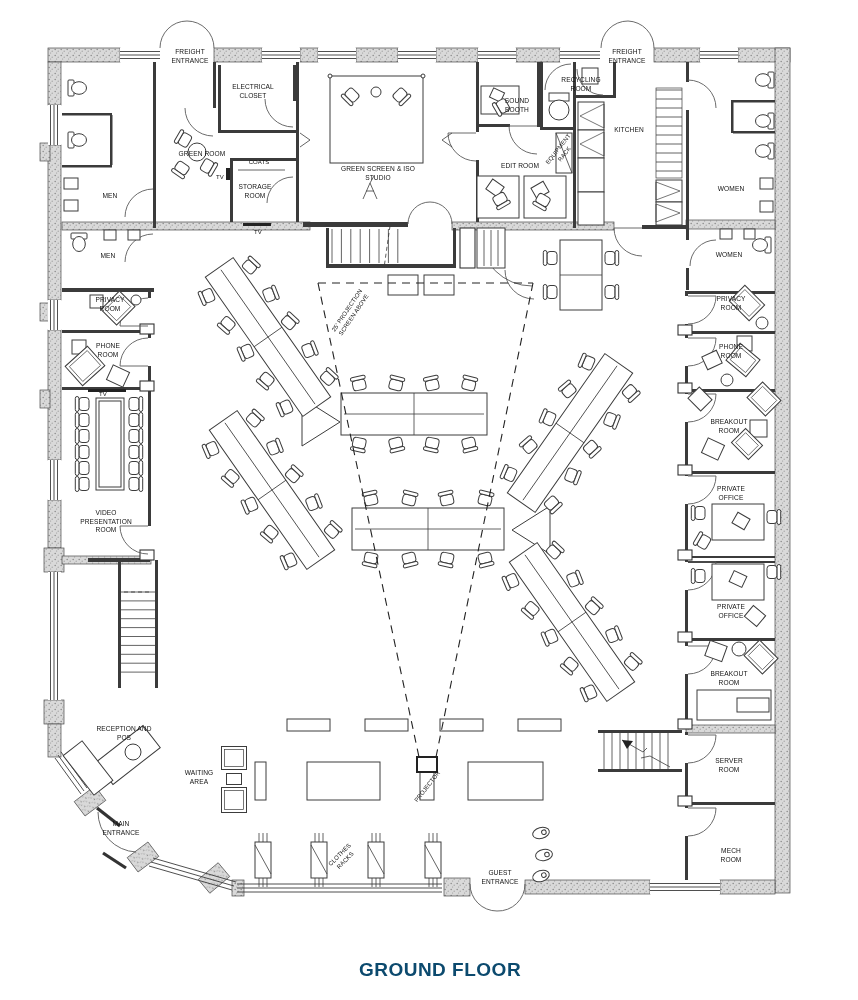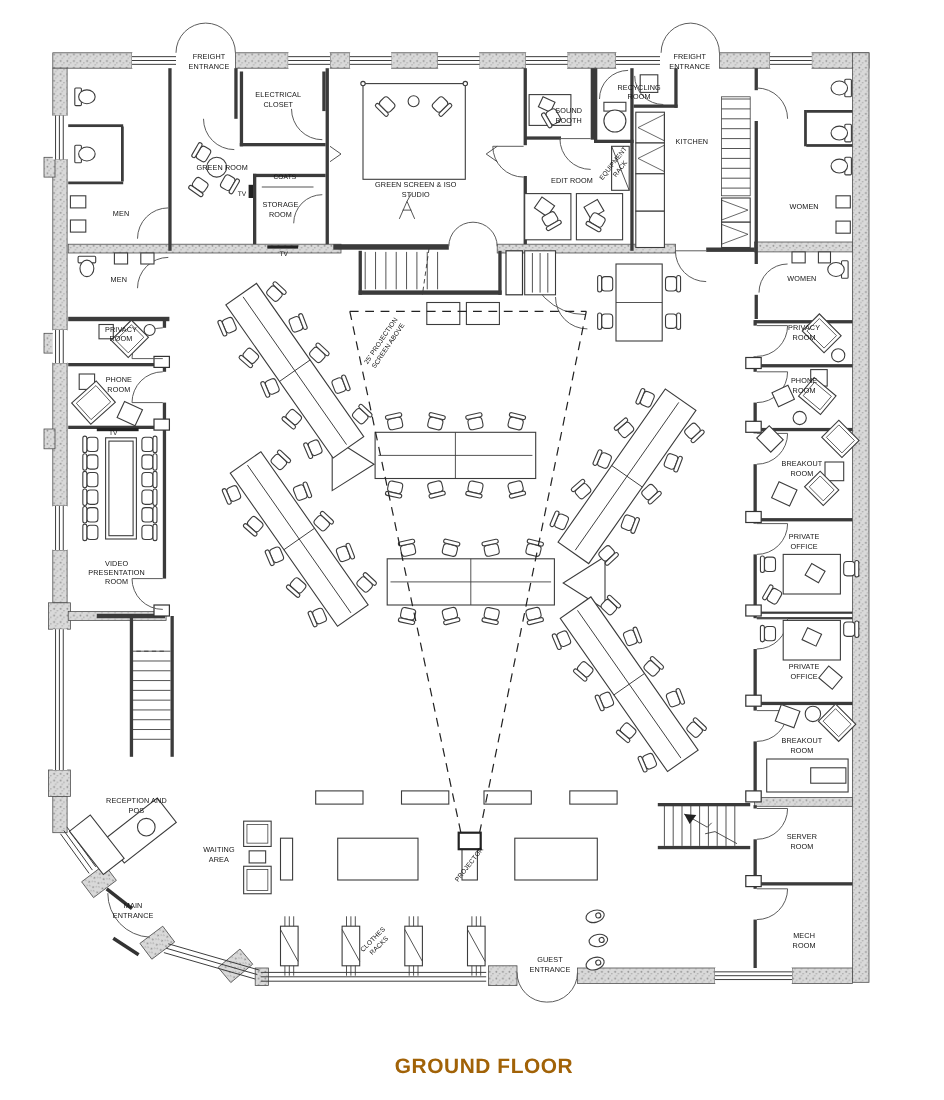--- a/index.html
+++ b/index.html
@@ -3,21 +3,21 @@
 <meta charset="utf-8">
 <style>
   html,body{margin:0;padding:0;background:#fff;}
   .stage{position:relative;width:858px;height:1000px;background:#fff;overflow:hidden;
          font-family:"Liberation Sans",sans-serif;}
   svg{position:absolute;left:0;top:0;}
   .lbl{position:absolute;transform:translate(-50%,-50%);font-size:6.6px;line-height:1.3;
        color:#111;text-align:center;white-space:pre-line;letter-spacing:.1px;}
   .lbl.sm{font-size:6px;}
   .title{position:absolute;transform:translate(-50%,-50%);font-size:19px;font-weight:bold;
-         color:#a16207;letter-spacing:.5px;white-space:nowrap;}
+         color:#0c4a6e;letter-spacing:.5px;white-space:nowrap;}
   
   .hat{fill:url(#hp);stroke:#4a4a4a;stroke-width:.7;}
   .wall{fill:#3b3b3b;}
   .blk{fill:#222;}
   .jamb{fill:#fff;stroke:#333;stroke-width:1.1;}
   .furn{fill:#fff;stroke:#3c3c3c;stroke-width:1;}
   .furnB{fill:#fff;stroke:#222;stroke-width:2;}
   .furnNF{fill:none;stroke:#3c3c3c;stroke-width:.7;}
   .thin{stroke:#3c3c3c;stroke-width:.8;fill:none;}
   .wall3{stroke:#333;stroke-width:3.2;fill:none;}

